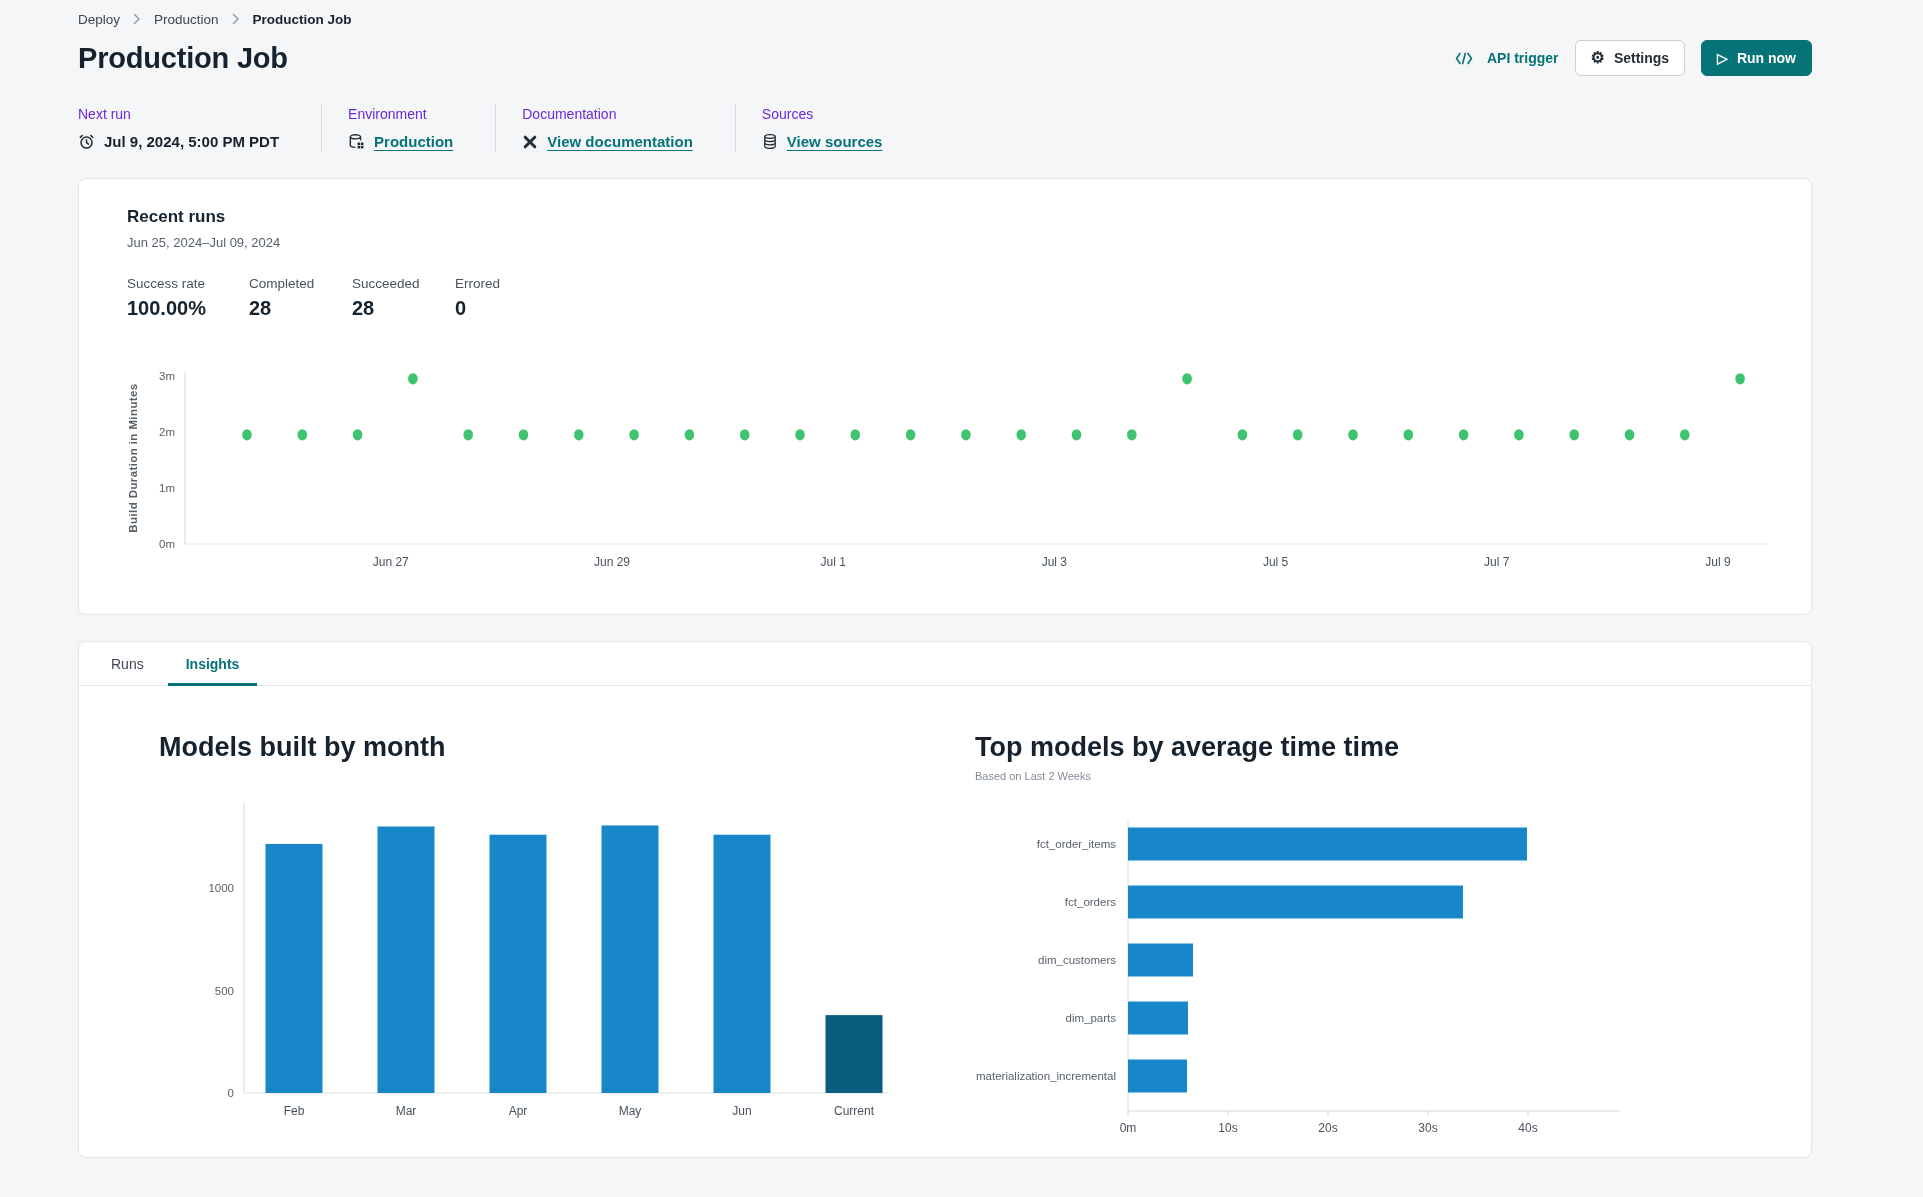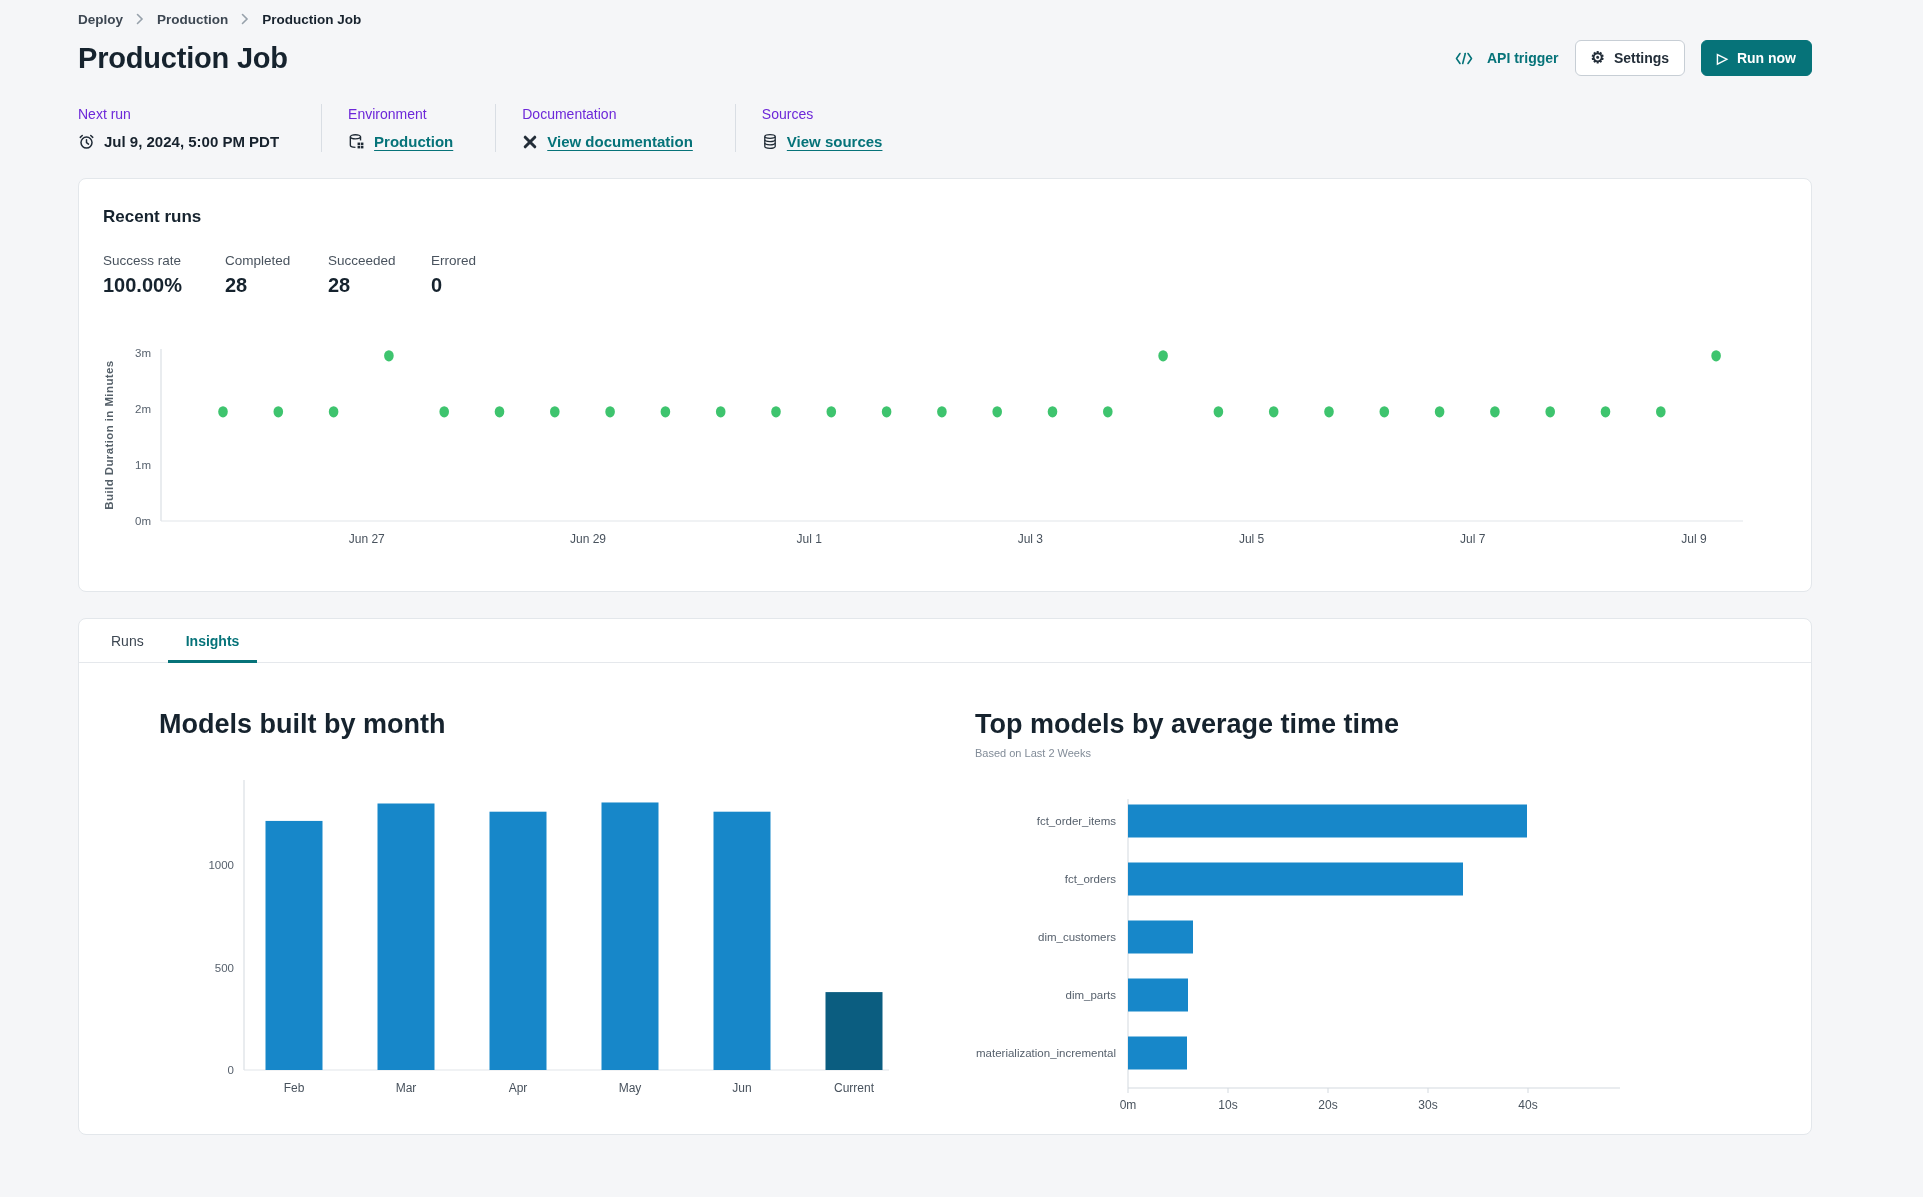--- a/index.html
+++ b/index.html
@@ -7,21 +7,21 @@
   body {
     width:1923px; height:1197px; overflow:hidden;
     background:#f5f6f8;
     font-family:"Liberation Sans", sans-serif;
     color:#16232e;
   }
   .page { padding:8px 111px 0 78px; }
 
   
   .breadcrumb { display:flex; align-items:center; gap:13px; height:22px; }
-  .crumb { font-size:13.5px; font-weight:700; color:#3d4752; cursor:pointer; }
+  .crumb { font-size:13.5px; font-weight:400; color:#3d4752; cursor:pointer; }
   .crumb.current { font-weight:700; color:#17222d; cursor:default; }
   .crumb-sep { display:flex; align-items:center; }
 
   
   .header-row { display:flex; justify-content:space-between; align-items:center; margin-top:10px; }
   h1.page-title { margin:0; font-size:29px; font-weight:700; color:#16232e; letter-spacing:-0.2px; }
   .actions { display:flex; align-items:center; gap:16px; }
   .api-trigger { display:flex; align-items:center; gap:14px; color:#067379; font-size:14px; font-weight:600; cursor:pointer; }
   .btn { display:flex; align-items:center; gap:9px; font-size:14px; font-weight:600; border-radius:6px; padding:8px 15px; height:36px; cursor:pointer; font-family:inherit; }
   .btn-settings { background:#ffffff; border:1px solid #c7ced5; color:#232e39; }
@@ -33,21 +33,21 @@
   .info-bar { display:flex; margin-top:28px; }
   .info-section { padding:2px 42px 2px 26px; border-left:1px solid #d9dee4; }
   .info-section:first-child { padding-left:0; border-left:none; }
   .info-label { font-size:14px; color:#6d28d9; }
   .info-value { margin-top:11px; display:flex; align-items:center; gap:9px; font-size:15px; font-weight:700; color:#17222d; }
   .teal-link { color:#067379; font-weight:600; text-decoration:underline; text-underline-offset:3px; cursor:pointer; }
   .info-icon { display:flex; align-items:center; }
 
   
   .card { background:#ffffff; border:1px solid #e3e7eb; border-radius:8px; margin-top:26px; }
-  .card.recent { padding:28px 40px 40px 24px; }
+  .card.recent { padding:28px 40px 40px 48px; }
   h2.card-title { margin:0; font-size:17px; font-weight:700; color:#16232e; }
   .date-range { margin-top:8px; font-size:13px; color:#57616d; }
 
   .stats { display:flex; margin-top:26px; }
   .stat { min-width:103px; padding-right:20px; }
   .stat:first-child { min-width:122px; }
   .stat-label { font-size:13.5px; color:#49535e; }
   .stat-value { margin-top:6px; font-size:20px; font-weight:700; color:#16232e; }
 
   .scatter-wrap { margin-top:44px; }
@@ -170,20 +170,21 @@
             <path d="M2.8 9.6c0 1 2.33 1.8 5.2 1.8s5.2-.8 5.2-1.8"></path>
           </svg>
         </span>
         <span class="teal-link">View sources</span>
       </div>
     </div>
   </div>
 
   <section class="card recent">
     <h2 class="card-title">Recent runs</h2>
+    <div class="date-range">Jun 25, 2024–Jul 09, 2024</div>
     <div class="stats">
       <div class="stat">
         <div class="stat-label">Success rate</div>
         <div class="stat-value">100.00%</div>
       </div>
       <div class="stat">
         <div class="stat-label">Completed</div>
         <div class="stat-value">28</div>
       </div>
       <div class="stat">

